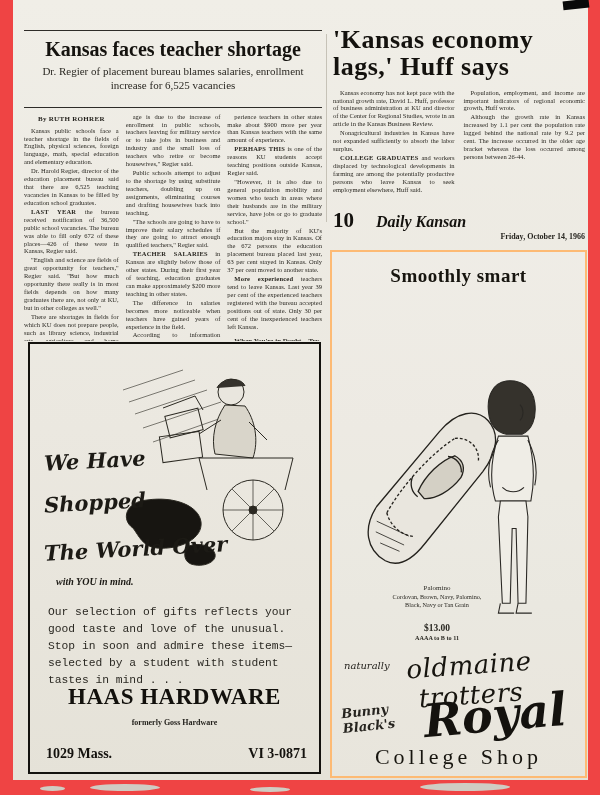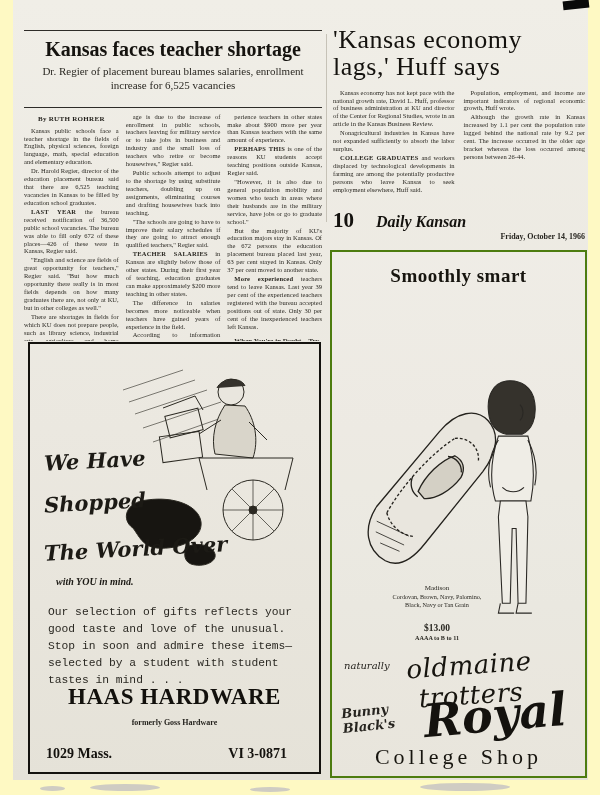--- a/index.html
+++ b/index.html
@@ -1,19 +1,19 @@
 <!DOCTYPE html>
 <html><head>
 <meta charset="utf-8">
 <style>
   * { margin:0; padding:0; box-sizing:border-box; }
   html,body { background:#222; }
   #stage {
     position:relative; width:600px; height:795px; overflow:hidden;
-    background:#fef9c3; font-family:"Liberation Serif", serif; color:#26241f;
+    background:#ef4444; font-family:"Liberation Serif", serif; color:#26241f;
   }
   #paper {
     position:absolute; left:13px; top:0; width:575px; height:780px;
     background:linear-gradient(180deg,#f0eee7 0%,#ebe8e0 55%,#e5e2d8 100%);
   }
   .blob { position:absolute; background:#cfccc3; border-radius:50%; }
   .wedge { position:absolute; left:563px; top:0; width:26px; height:9px;
     background:#0a0a0a; transform:rotate(-6deg); }
 
   
@@ -27,34 +27,34 @@
   #teacher .cols { height:228px;justify-content:center; }
   .bodycol { flex:1; min-width:0; }
   .byline { font-size:7px; font-weight:bold; text-align:center; letter-spacing:.3px; margin:2px 0 4px; }
   .bodycol p { font-size:6.5px; line-height:1.22; text-align:justify; text-indent:7px;
     margin-bottom:1px; color:#2a2822; }
   .bodycol p b { letter-spacing:.2px; }
   .classified { font-size:7px; font-weight:bold; margin-top:7px; text-indent:7px; line-height:1.3; }
 
   
   #economy { position:absolute; left:333px; top:26px; width:252px; }
-  .e-headline { font-size:26px; font-weight:normal; line-height:1.05; color:#14120e; letter-spacing:.5px; }
+  .e-headline { font-size:26px; font-weight:bold; line-height:1.05; color:#14120e; letter-spacing:.5px; }
   #economy .cols { height:130px; margin-top:8px; gap:9px; }
 
   .col-divider { position:absolute; left:326px; top:34px; width:1px; height:188px; background:#c6c2b7; }
 
   
   #masthead { position:absolute; left:333px; top:208px; width:252px; height:36px; }
   .mh-num { font-size:21px; font-weight:bold; color:#14120e; }
   .mh-name { font-size:16px; font-weight:bold; font-style:italic; margin-left:18px; color:#14120e; }
   .mh-date { position:absolute; right:0; bottom:3px; font-size:8px; font-weight:bold; }
 
   
   #trotters { position:absolute; left:330px; top:250px; width:257px; height:528px;
-    border:2px solid #4d7c0f; background:rgba(255,255,255,.12); }
+    border:2px solid #fdba74; background:rgba(255,255,255,.12); }
   .tr-headline { margin-top:13px; text-align:center; font-size:19px; font-weight:600;
     letter-spacing:.5px; color:#17150f; }
   .tr-body { margin:10px 0 0 16px; width:158px; font-size:8.3px; line-height:1.5; color:#34312a; }
   .shoe-svg { position:absolute; left:2px; top:112px; width:198px; height:252px; }
   .model-svg { position:absolute; right:4px; top:118px; width:118px; height:268px; }
   .pinfo { position:absolute; left:60px; top:332px; width:90px; text-align:center; color:#2a2822; }
   .pi-name { font-size:7px; }
   .pi-colors { font-size:6.2px; line-height:1.35; margin-top:1px; }
   .pi-price { font-size:9.5px; font-weight:bold; margin-top:13px; }
   .pi-sizes { font-size:6.2px; font-weight:bold; margin-top:1px; }
@@ -76,21 +76,21 @@
   .h-script { position:absolute; left:14px; font-size:21px; font-weight:bold;
     transform:rotate(-3deg); color:#1c1a15; }
   .h-s1 { top:104px; } .h-s2 { top:146px; } .h-s3 { top:192px; }
   .h-tag { position:absolute; left:26px; top:232px; font-size:10px; font-weight:bold;
     font-style:italic; color:#1c1a15; }
   .h-body { position:absolute; left:18px; top:260px; width:258px; font-size:11.3px;
     line-height:1.5; color:#2b2923;font-family:Liberation Mono, monospace; }
   .h-name { position:absolute; left:0; right:0; top:340px; text-align:center;
     font-size:23px; font-weight:900; letter-spacing:.5px; color:#12100c; }
   .h-sub { position:absolute; left:0; right:0; top:374px; text-align:center; font-size:8px; font-weight:bold; }
-  .h-bottom { position:absolute; left:16px; right:32px; bottom:10px; display:flex;
+  .h-bottom { position:absolute; left:16px; right:12px; bottom:10px; display:flex;
     justify-content:space-between; font-size:14px; font-weight:bold; color:#14120e; }
 
   svg { display:block; }
 </style>
 </head>
 <body>
 
 <div id="stage">
   <div id="paper"></div>
   <div class="wedge"></div>
@@ -187,21 +187,21 @@
         <path d="M58 34 C62 38 62 46 58 50"></path>
         <path d="M36 66 L66 66 C73 92 73 112 69 132 L33 132 C27 112 28 90 36 66 Z" fill="#efede6"></path>
         <path d="M36 70 C26 86 24 104 28 118 M66 70 C74 86 76 102 73 116"></path>
         <path d="M40 118 C46 124 56 124 62 118"></path>
         <path d="M38 132 L36 148 L40 236 L48 236 L50 160 L54 160 L56 236 L64 236 L66 148 L64 132 Z" fill="#efede6"></path>
         <path d="M38 236 L36 246 L52 246 M56 236 L54 246 L70 246"></path>
       </g>
     </svg>
 
     <div class="pinfo">
-      <div class="pi-name">Madison</div>
+      <div class="pi-name">Palomino</div>
       <div class="pi-colors">Cordovan, Brown, Navy, Palomino, Black, Navy or Tan Grain</div>
       <div class="pi-price">$13.00</div>
       <div class="pi-sizes">AAAA to B to 11</div>
     </div>
 
     <div class="tr-naturally script">naturally</div>
     <div class="tr-brand script">oldmaine trotters</div>
     <div class="tr-owner script">Bunny Black's</div>
     <div class="tr-royal script">Royal</div>
     <div class="tr-college">College Shop</div>

